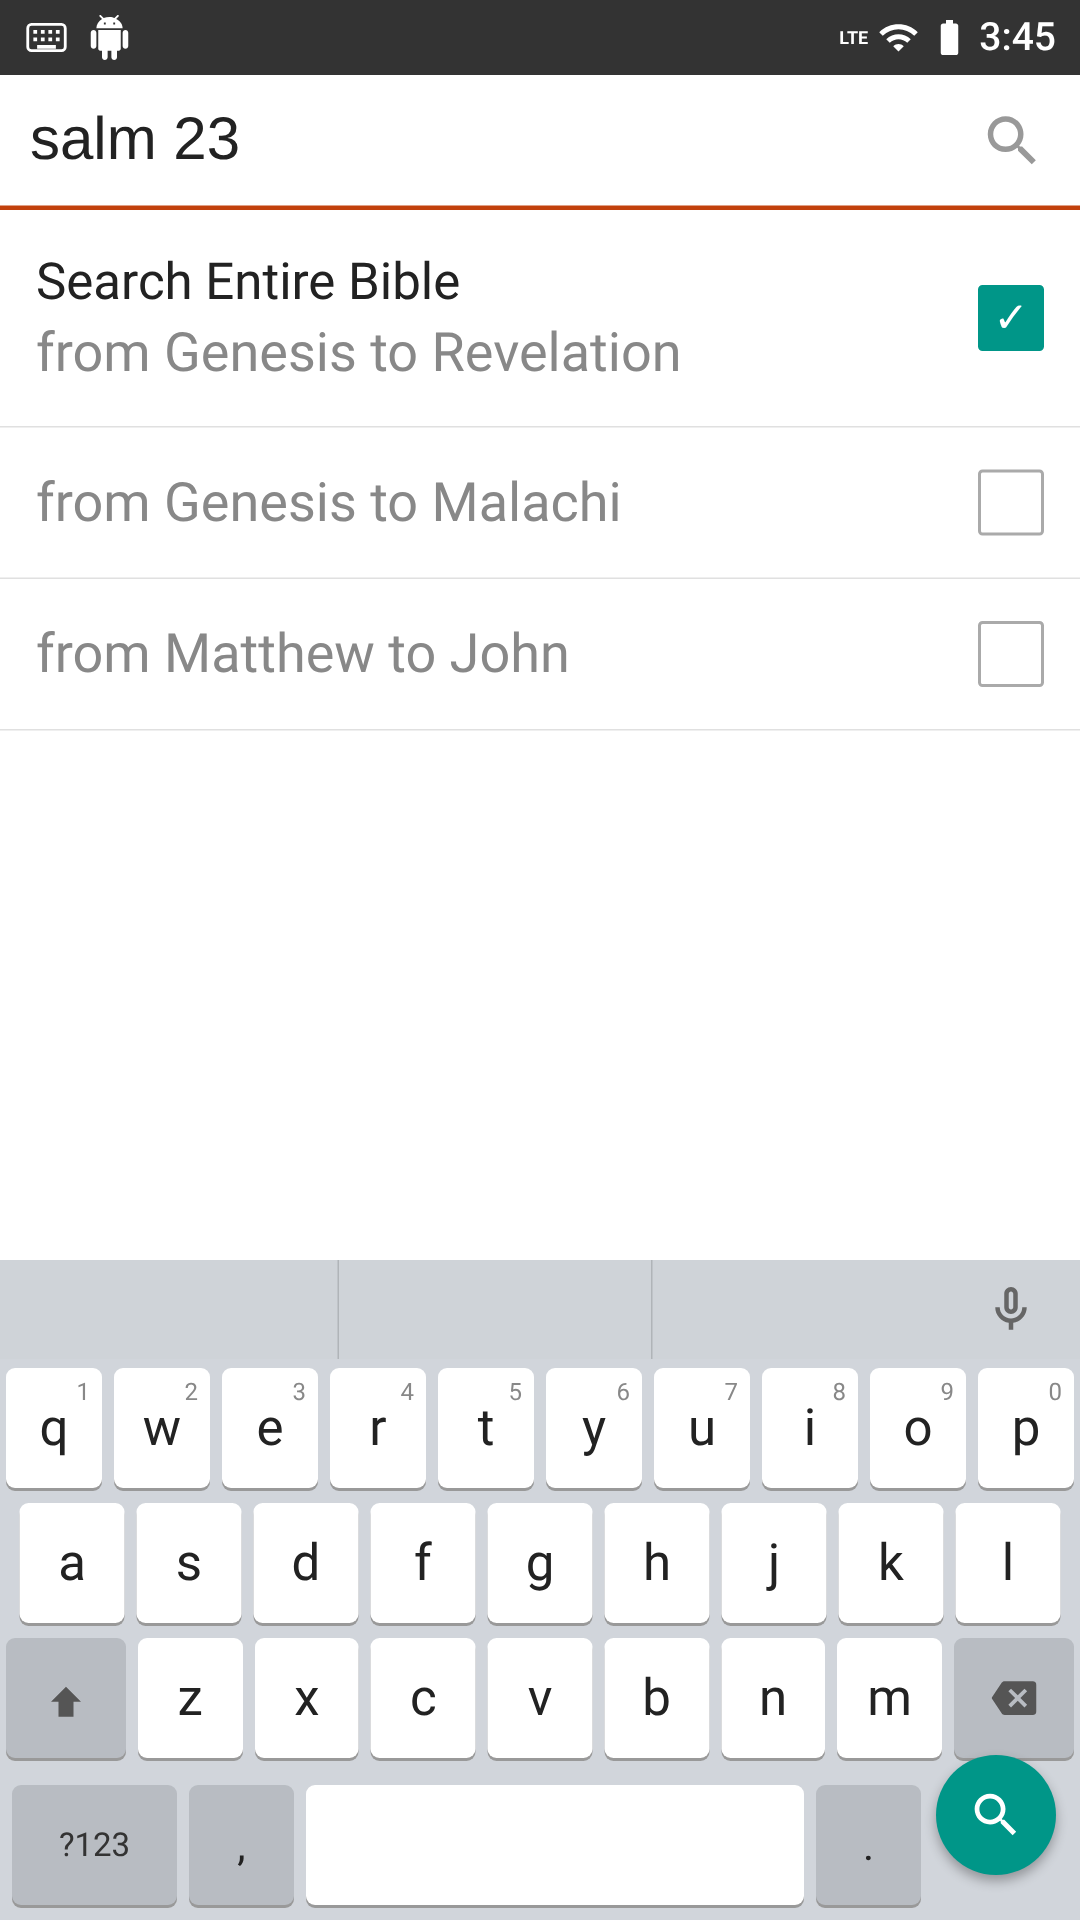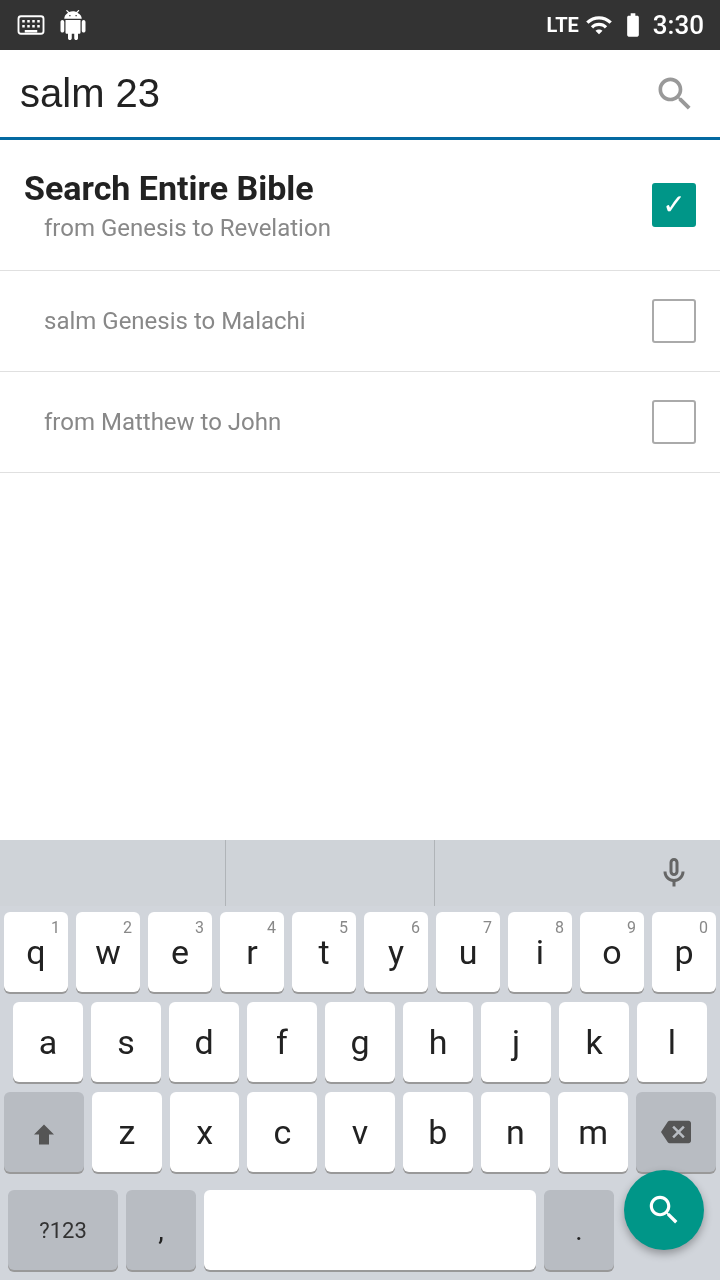--- a/index.html
+++ b/index.html
@@ -45,21 +45,21 @@
     }
 
     
     .search-bar {
       width: 720px;
       height: 90px;
       background: #fff;
       display: flex;
       align-items: center;
       padding: 0 20px;
-      border-bottom: 3px solid #0369a1;
+      border-bottom: 3px solid #c2410c;
       position: relative;
     }
     .search-input-text {
       font-size: 40px;
       color: #222;
       flex: 1;
       outline: none;
       border: none;
       background: transparent;
       caret-color: #009688;
@@ -83,27 +83,26 @@
       padding: 28px 24px;
       border-bottom: 1px solid #e0e0e0;
       cursor: pointer;
     }
     .option-text {
       flex: 1;
     }
     .option-title {
       font-size: 34px;
       color: #222;
-      font-weight: 700;
+      font-weight: 400;
       margin-bottom: 6px;
     }
     .option-subtitle {
-      font-size: 24px;
+      font-size: 36px;
       color: #888;
-      margin-left: 20px;
     }
     .checkbox {
       width: 44px;
       height: 44px;
       border: 2px solid #aaa;
       border-radius: 3px;
       display: flex;
       align-items: center;
       justify-content: center;
       flex-shrink: 0;
@@ -257,28 +256,28 @@
       <rect x="9" y="12" width="2" height="2" fill="white"></rect>
       <rect x="13" y="12" width="2" height="2" fill="white"></rect>
       <rect x="17" y="12" width="2" height="2" fill="white"></rect>
       <rect x="7" y="16" width="10" height="2" fill="white"></rect>
     </svg>
     <svg width="30" height="30" viewBox="0 0 24 24" fill="white">
       <path d="M6 18c0 .55.45 1 1 1h1v3.5c0 .83.67 1.5 1.5 1.5s1.5-.67 1.5-1.5V19h2v3.5c0 .83.67 1.5 1.5 1.5s1.5-.67 1.5-1.5V19h1c.55 0 1-.45 1-1V8H6v10zM3.5 8C2.67 8 2 8.67 2 9.5v7c0 .83.67 1.5 1.5 1.5S5 17.33 5 16.5v-7C5 8.67 4.33 8 3.5 8zm17 0c-.83 0-1.5.67-1.5 1.5v7c0 .83.67 1.5 1.5 1.5s1.5-.67 1.5-1.5v-7c0-.83-.67-1.5-1.5-1.5zm-4.97-5.84l1.3-1.3c.2-.2.2-.51 0-.71-.2-.2-.51-.2-.71 0l-1.48 1.48C14.15 1.23 13.1 1 12 1c-1.1 0-2.15.23-3.09.63L7.43.15c-.2-.2-.51-.2-.71 0-.2.2-.2.51 0 .71l1.3 1.3C6.24 3.28 5 5.01 5 7h14c0-1.99-1.24-3.72-3.47-4.84zM10 5H9V4h1v1zm5 0h-1V4h1v1z"></path>
     </svg>
   </div>
   <div class="status-icons">
-    <span style="font-size:20px;font-weight:700;color:#fff;">LTE</span>
+    <span style="font-size:12px;font-weight:700;color:#fff;">LTE</span>
     <svg width="28" height="28" viewBox="0 0 24 24" fill="white">
       <path d="M1 9l2 2c4.97-4.97 13.03-4.97 18 0l2-2C16.93 2.93 7.08 2.93 1 9zm8 8l3 3 3-3c-1.65-1.66-4.34-1.66-6 0zm-4-4l2 2c2.76-2.76 7.24-2.76 10 0l2-2C15.14 9.14 8.87 9.14 5 13z"></path>
     </svg>
     <svg width="28" height="28" viewBox="0 0 24 24" fill="white">
       <path d="M15.67 4H14V2h-4v2H8.33C7.6 4 7 4.6 7 5.33v15.33C7 21.4 7.6 22 8.33 22h7.33c.74 0 1.34-.6 1.34-1.33V5.33C17 4.6 16.4 4 15.67 4z"></path>
     </svg>
-    <span class="status-time">3:30</span>
+    <span class="status-time">3:45</span>
   </div>
 </div>
 
 <div class="search-bar">
   <input type="text" class="search-input-text" value="salm 23" style="width: 620px;">
   <div class="search-icon-btn">
     <svg width="44" height="44" viewBox="0 0 24 24" fill="#999">
       <path d="M15.5 14h-.79l-.28-.27C15.41 12.59 16 11.11 16 9.5 16 5.91 13.09 3 9.5 3S3 5.91 3 9.5 5.91 16 9.5 16c1.61 0 3.09-.59 4.23-1.57l.27.28v.79l5 4.99L20.49 19l-4.99-5zm-6 0C7.01 14 5 11.99 5 9.5S7.01 5 9.5 5 14 7.01 14 9.5 11.99 14 9.5 14z"></path>
     </svg>
   </div>
@@ -291,21 +290,21 @@
       <div class="option-title">Search Entire Bible</div>
       <div class="option-subtitle">from Genesis to Revelation</div>
     </div>
     <div class="checkbox checked">
       <span class="checkmark">✓</span>
     </div>
   </div>
 
   <div class="option-item">
     <div class="option-text">
-      <div class="option-subtitle">salm Genesis to Malachi</div>
+      <div class="option-subtitle">from Genesis to Malachi</div>
     </div>
     <div class="checkbox"></div>
   </div>
 
 
   <div class="option-item">
     <div class="option-text">
       <div class="option-subtitle">from Matthew to John</div>
     </div>
     <div class="checkbox"></div>

